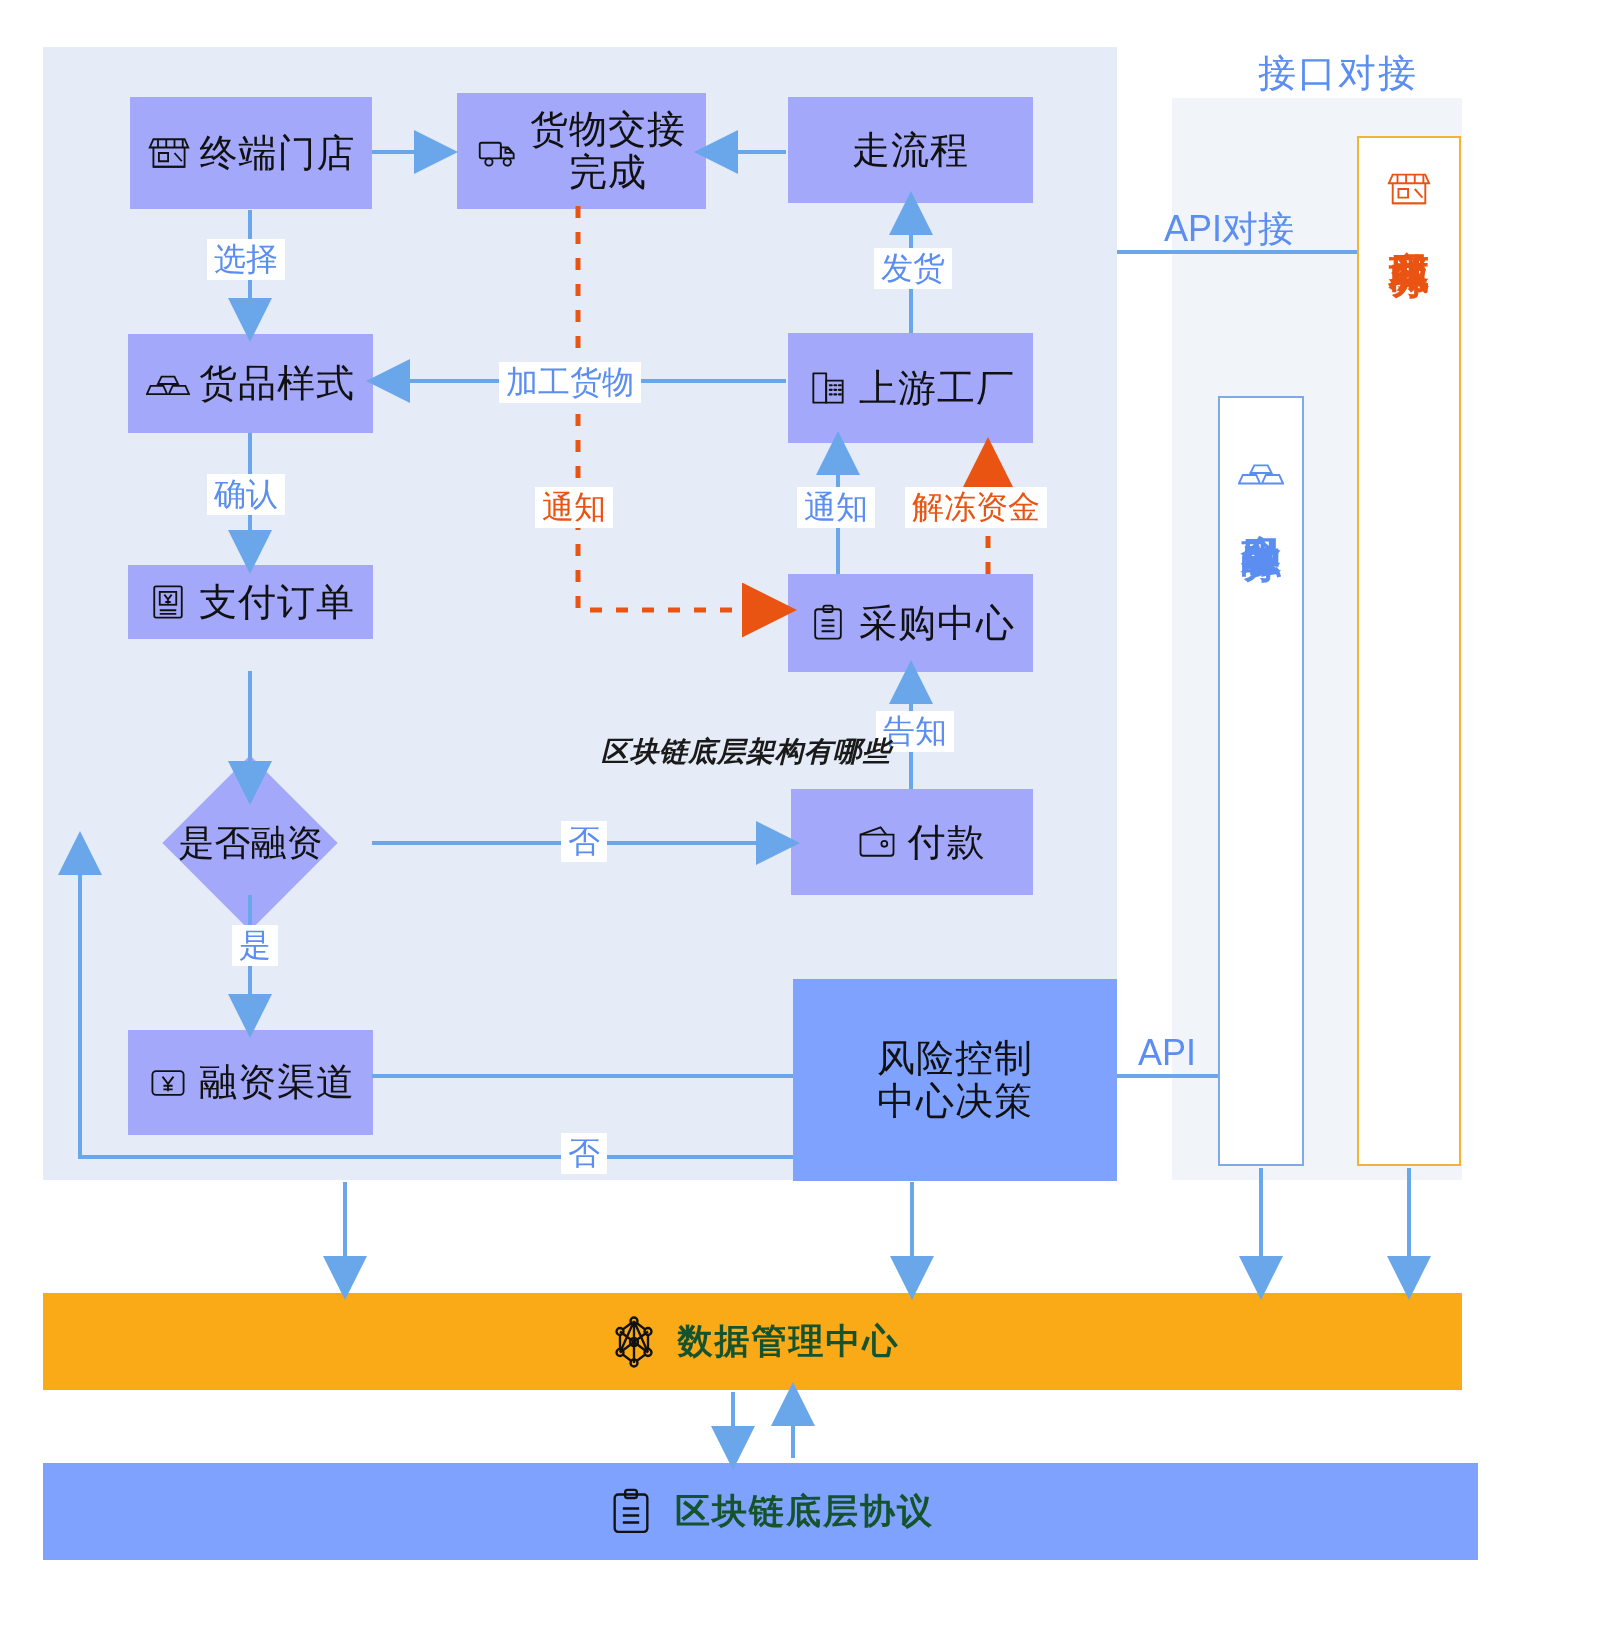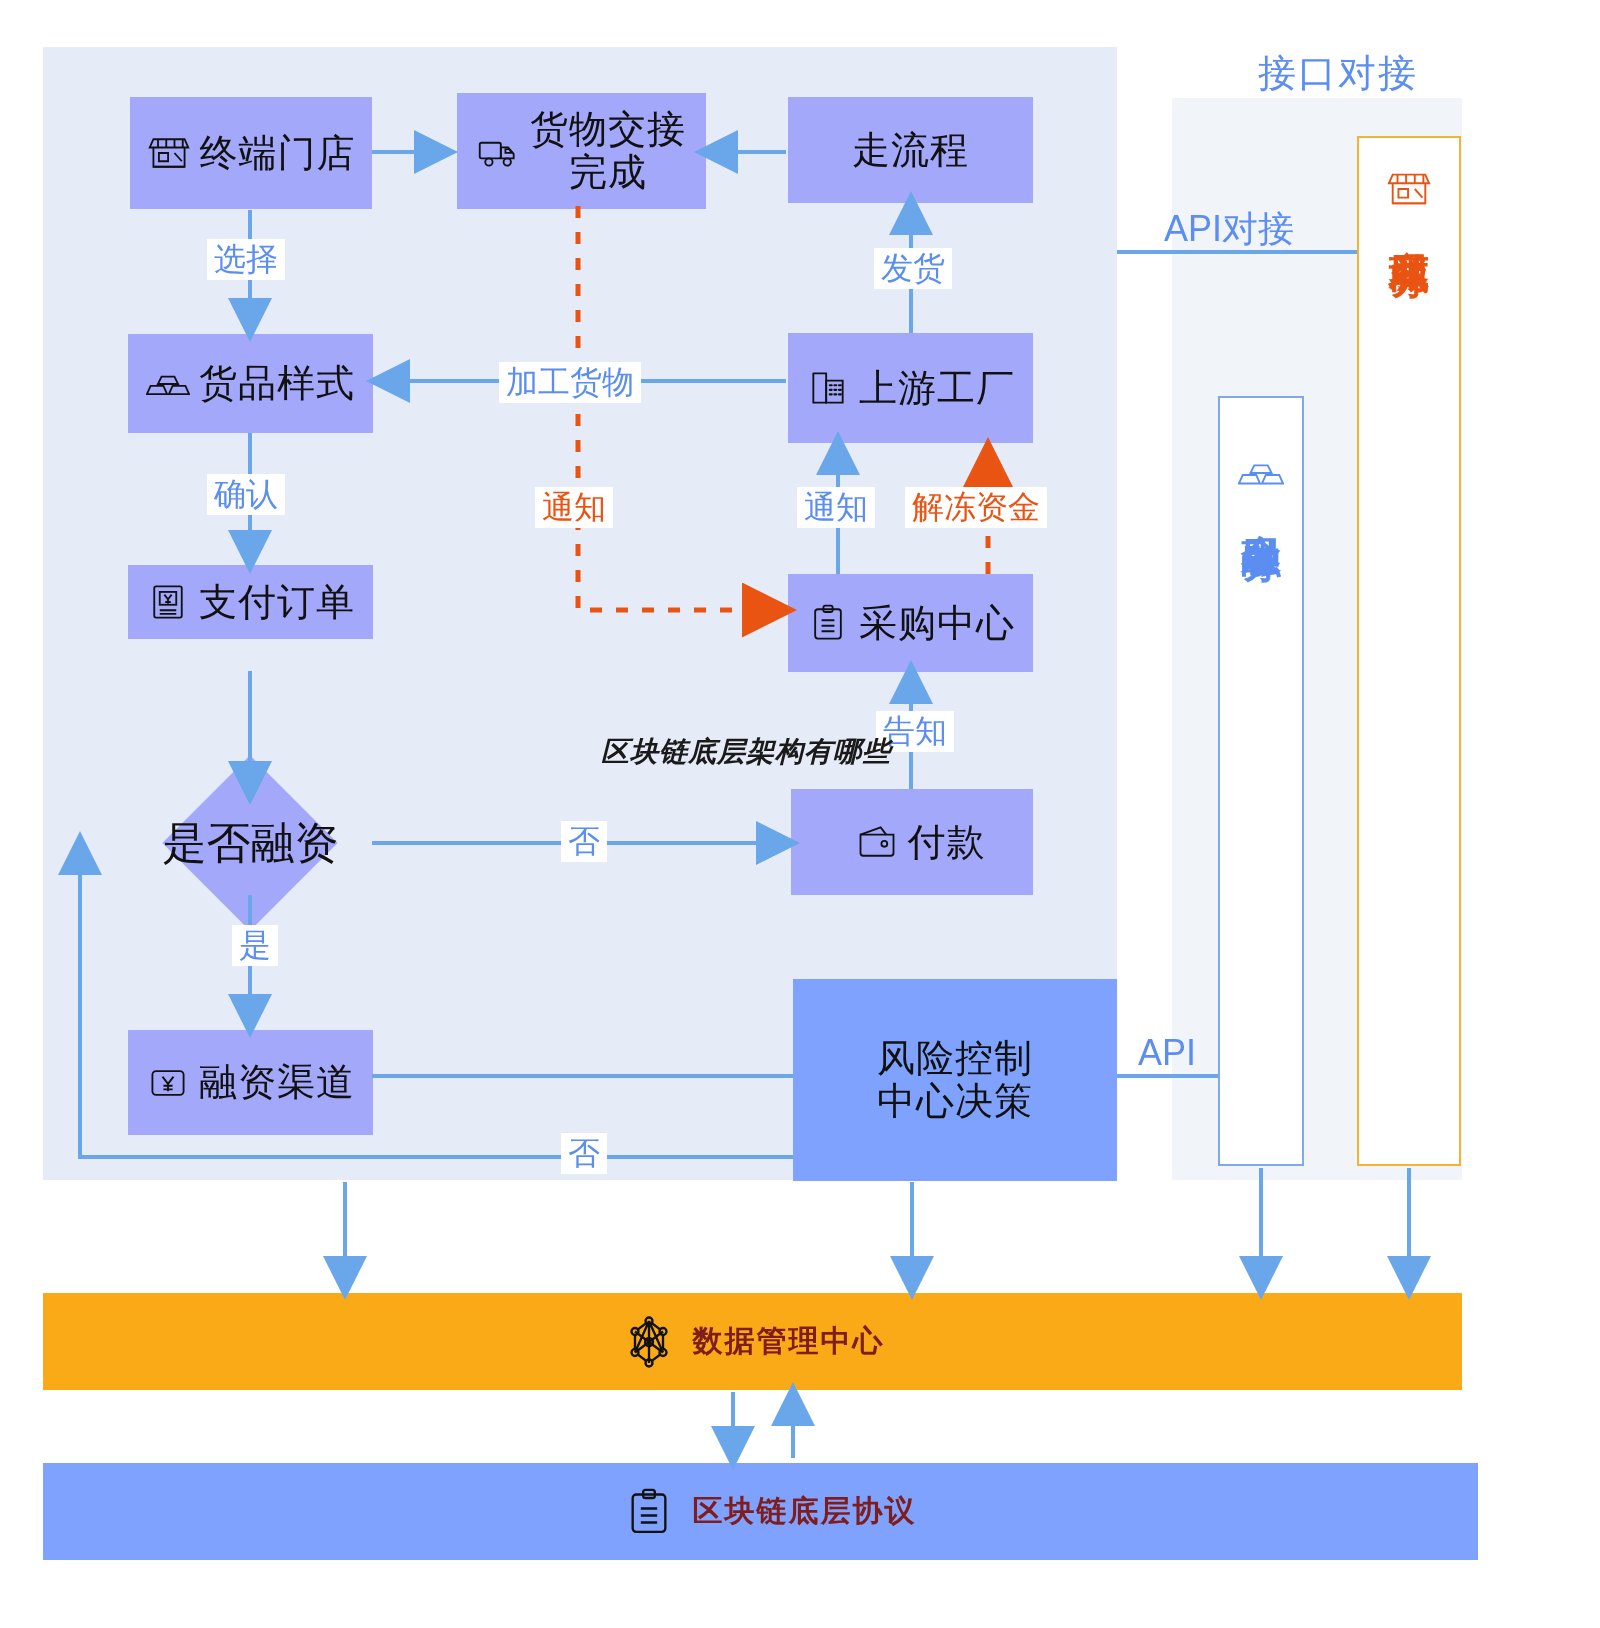--- a/index.html
+++ b/index.html
@@ -20,26 +20,26 @@
   .node .lbl{color:#111111;font-size:38px;line-height:1.12;letter-spacing:1px;
              white-space:pre-line;text-align:center;font-weight:400;}
   .node .ico{width:44px;height:44px;flex:0 0 44px;margin-right:9px;}
   .node.strong{background:#80a2ff;}
 
   
   .diamond{position:absolute;}
   .diamond .shape{position:absolute;inset:0;background:#a3a8fa;
                   transform:rotate(45deg);}
   .diamond .txt{position:absolute;inset:0;display:flex;align-items:center;
-                justify-content:center;color:#111;font-size:44px;
+                justify-content:center;color:#111;font-size:36px;
                 white-space:nowrap;z-index:2;}
 
   
   .bar{position:absolute;display:flex;align-items:center;justify-content:center;}
-  .bar .lbl{font-size:30px;font-weight:700;color:#7f1d1d;letter-spacing:2px;}
+  .bar .lbl{font-size:35px;font-weight:700;color:#14532d;letter-spacing:2px;}
   .bar .ico{width:56px;height:56px;margin-right:16px;}
   .bar-data{left:43px;top:1293px;width:1419px;height:97px;background:#fbaa17;}
   .bar-chain{left:43px;top:1463px;width:1419px;height:97px;background:#80a2ff;padding-left:16px;}
 
   
   .vcol{position:absolute;background:#ffffff;box-sizing:border-box;
         display:flex;flex-direction:column;align-items:center;}
   .vcol .ico{width:46px;height:46px;margin-top:0;margin-bottom:6px;}
   .vcol .vtxt{writing-mode:vertical-rl;text-orientation:upright;
               font-size:40px;font-weight:700;line-height:1.08;letter-spacing:3px;}

